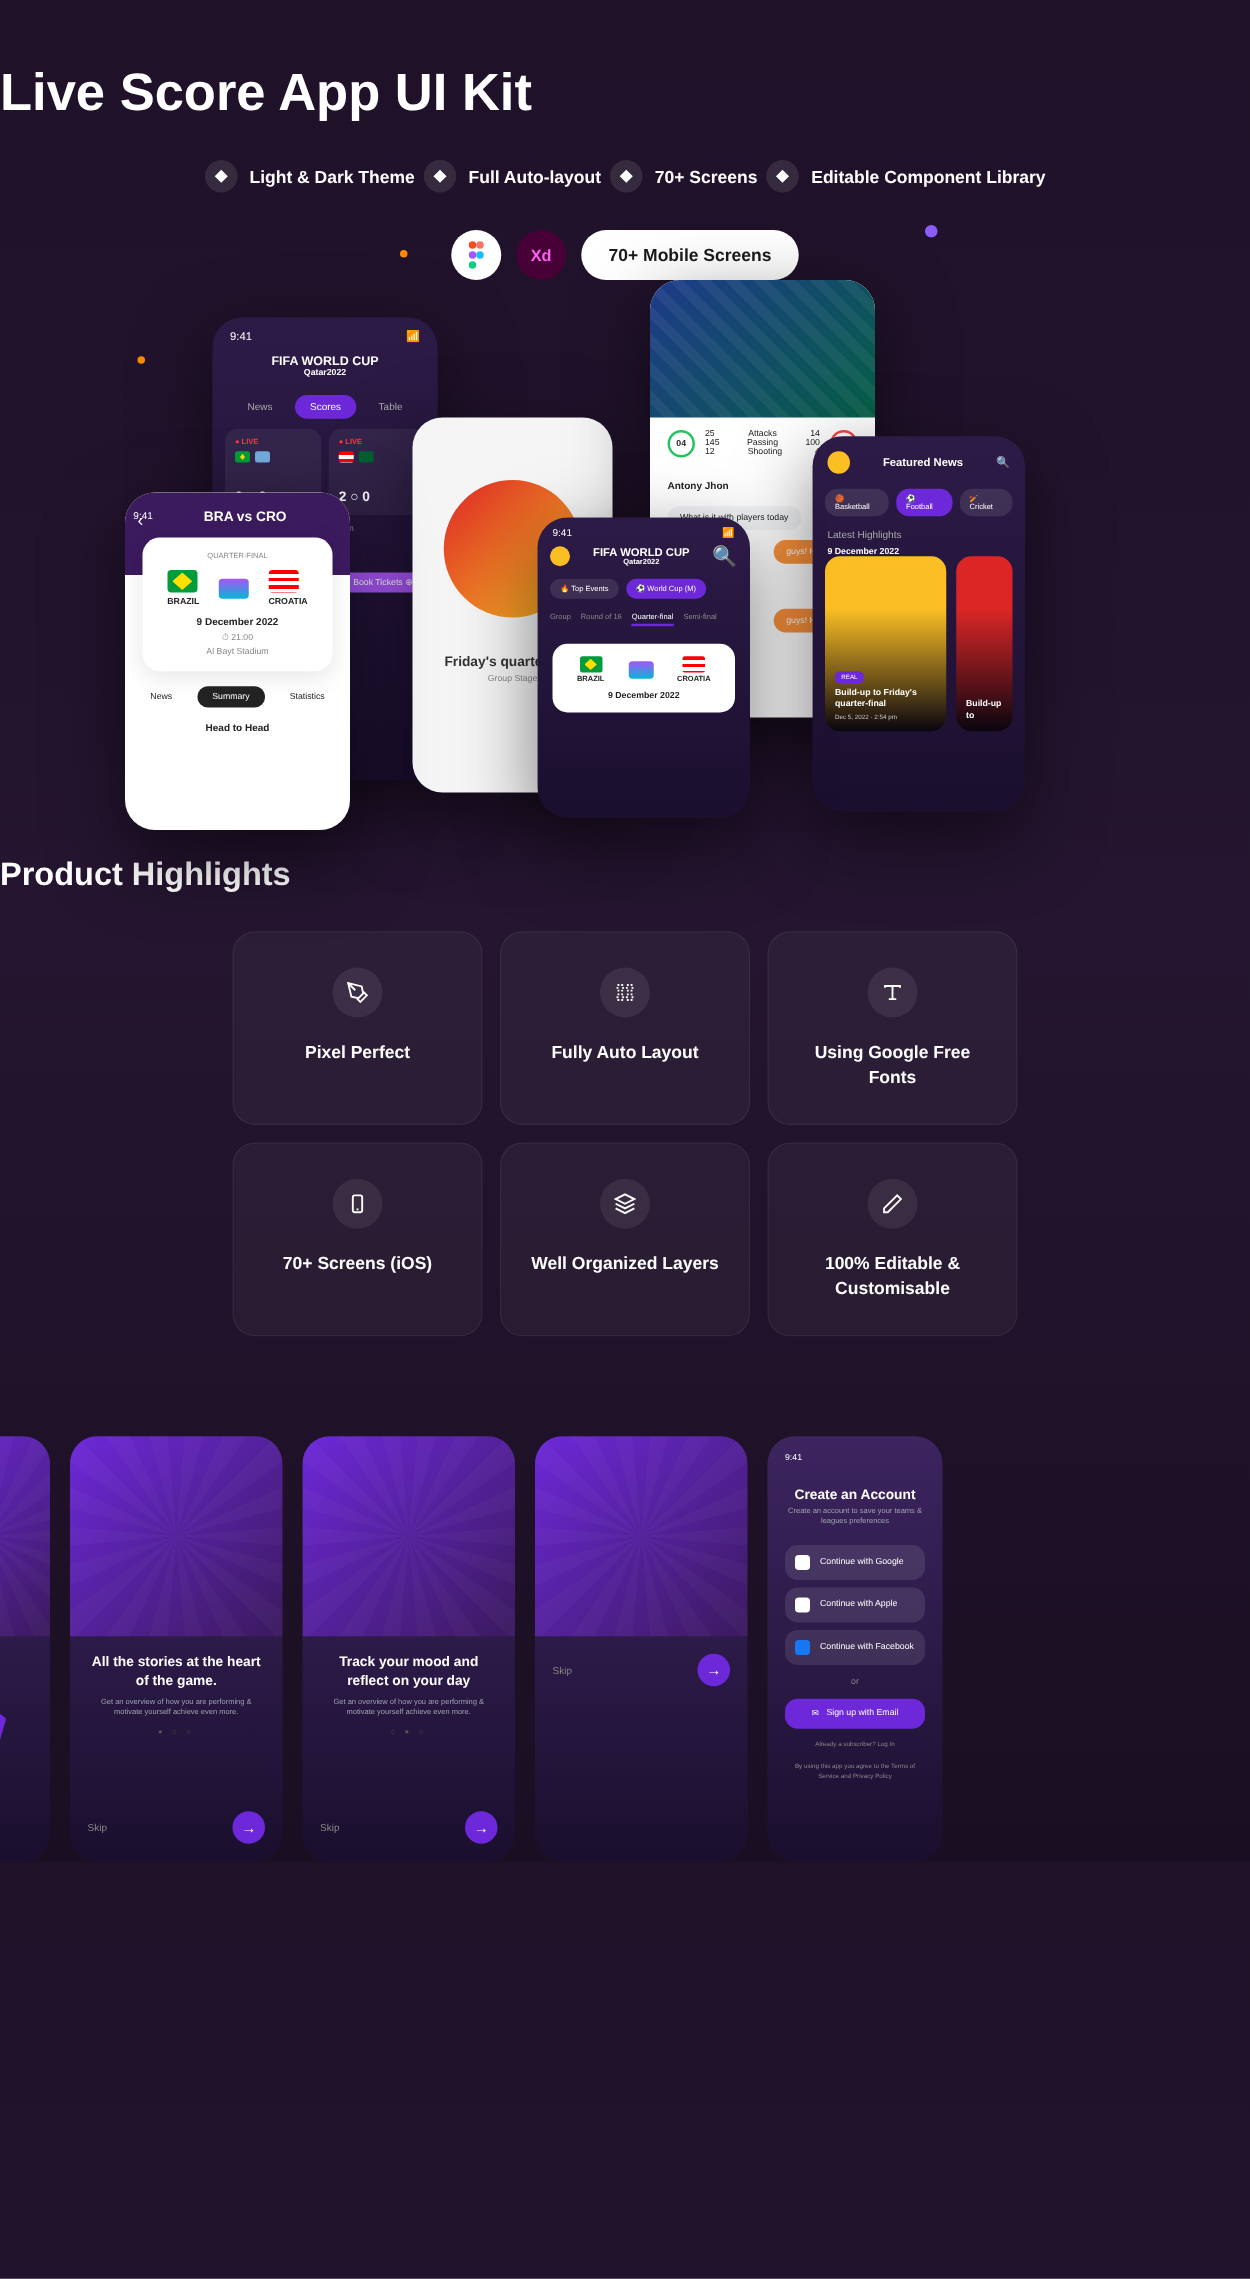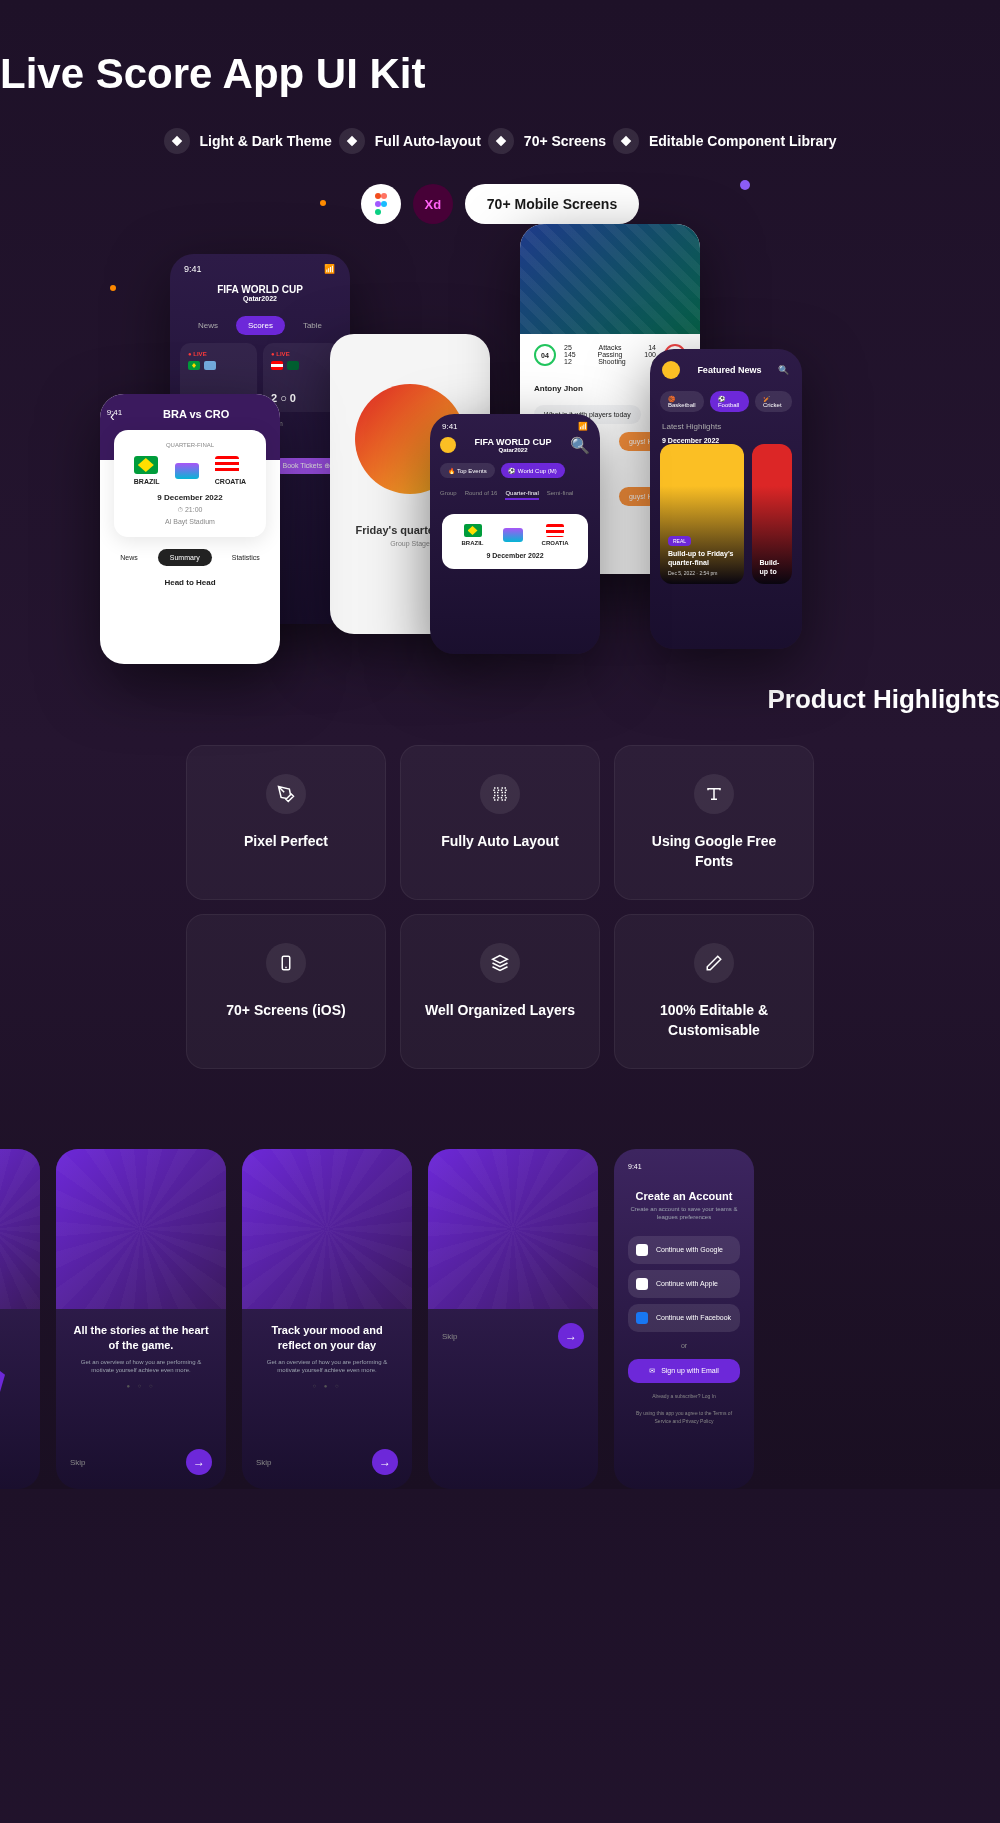--- a/index.html
+++ b/index.html
@@ -166,35 +166,35 @@
 .phone-stats .hero-img::after { content:''; position:absolute; inset:0; background: repeating-linear-gradient(45deg, transparent, transparent 8px, rgba(255,255,255,0.05) 8px, rgba(255,255,255,0.05) 16px); }
 .phone-stats .stat-row { display: flex; justify-content: space-between; padding: 10px 14px; font-size: 7px; }
 .phone-stats .stat-circle { width: 22px; height: 22px; border-radius: 50%; border: 2px solid #22c55e; display: inline-flex; align-items: center; justify-content: center; font-size: 7px; font-weight: 700; }
 .phone-stats .stat-circle.red { border-color: #ef4444; }
 .phone-stats .author { padding: 8px 14px; font-size: 8px; font-weight: 600; }
 .phone-stats .bubble { background: #f3f4f6; border-radius: 14px; padding: 6px 10px; margin: 4px 14px; font-size: 7px; display: inline-block; }
 .phone-stats .bubble.orange { background: #fb923c; color: #fff; float: right; }
 
 
 .phone-news {
-  width: 152px; height: 300px; left: 600px; top: 85px;
+  width: 170px; height: 300px; left: 600px; top: 85px;
   background: linear-gradient(180deg, #2d1b47 0%, #1a0f2e 100%);
 }
 .phone-news .header { display: flex; justify-content: space-between; padding: 12px; font-size: 9px; font-weight: 700; align-items: center; }
 .phone-news .chips2 { display: flex; gap: 6px; padding: 0 10px; font-size: 6px; }
 .phone-news .chip2 { padding: 4px 8px; border-radius: 10px; background: rgba(255,255,255,0.1); display: flex; align-items: center; gap: 3px; }
 .phone-news .chip2.active { background: #6d28d9; }
 .phone-news .section-title { font-size: 8px; padding: 10px 12px 6px; color: #aaa; }
 .phone-news .news-cards { display: flex; gap: 8px; padding: 0 10px; }
 .phone-news .news-card { width: 110px; height: 140px; border-radius: 12px; background: linear-gradient(180deg, #fbbf24 30%, rgba(0,0,0,0.7) 100%); position: relative; display: flex; align-items: flex-end; padding: 8px; }
 .phone-news .news-card .nc-text { font-size: 7px; font-weight: 700; line-height: 1.2; }
 
 
 .highlights-title {
-  text-align: right;
+  text-align: left;
   font-size: 26px;
   font-weight: 800;
   margin: 60px 0 30px;
 }
 .highlights-grid {
   display: grid;
   grid-template-columns: repeat(3, 200px);
   gap: 14px;
   justify-content: center;
 }

